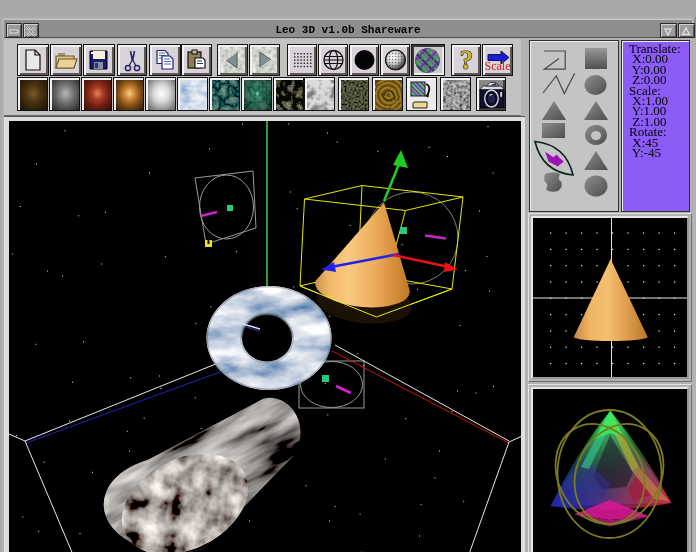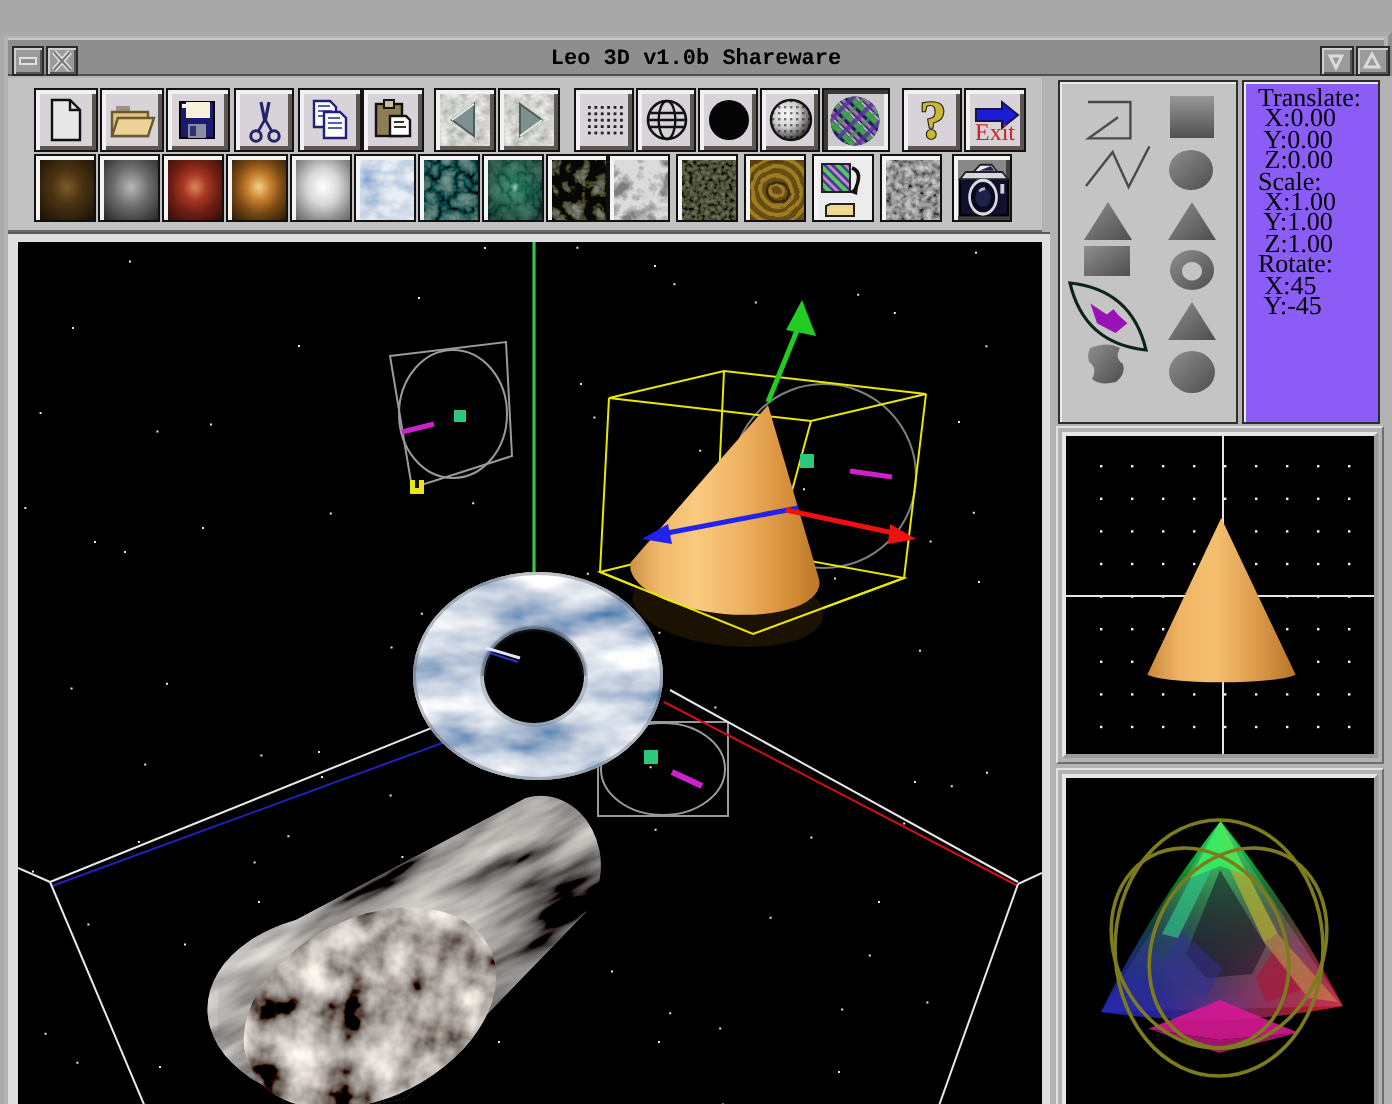--- a/index.html
+++ b/index.html
@@ -205,21 +205,21 @@
       </div>
     <div class="b1" style="left:447px;width:30px;">
         <svg width="25" height="27" viewBox="0 0 25 27">
           <text x="12.5" y="22" text-anchor="middle" font-family="Liberation Serif,serif" font-weight="bold" font-size="27" fill="#ccb82c" stroke="#1a1a1a" stroke-width="1.1" paint-order="stroke">?</text>
         </svg>
       </div>
     <div class="b1" style="left:478px;width:31px;">
         <svg width="27" height="28" viewBox="0 0 27 28">
           <path d="M3 7.5 h13 v-3.5 l8 6.5 l-8 6.5 v-3.5 h-13 z" fill="#1c1cd8" stroke="#14144a" stroke-width="1"></path>
         </svg>
-        <div style="position:absolute;left:0;top:14px;width:100%;text-align:center;font-family:'Liberation Serif',serif;font-size:12px;color:#cc2222;">Exit</div>
+        <div style="position:absolute;left:0;top:14px;width:100%;text-align:center;font-family:'Liberation Serif',serif;font-size:12px;color:#cc2222;">Scale</div>
       </div>
     <div class="b2" style="left:13px;width:31px;">
         <svg width="27" height="30" viewBox="0 0 27 30">
           <defs>
             <radialGradient id="g0" cx="0.5" cy="0.45" r="0.72">
               <stop offset="0" stop-color="#7a5a28"></stop>
               <stop offset="0.4" stop-color="#4a3312"></stop>
               <stop offset="1" stop-color="#1c1206"></stop>
             </radialGradient>
           </defs>

